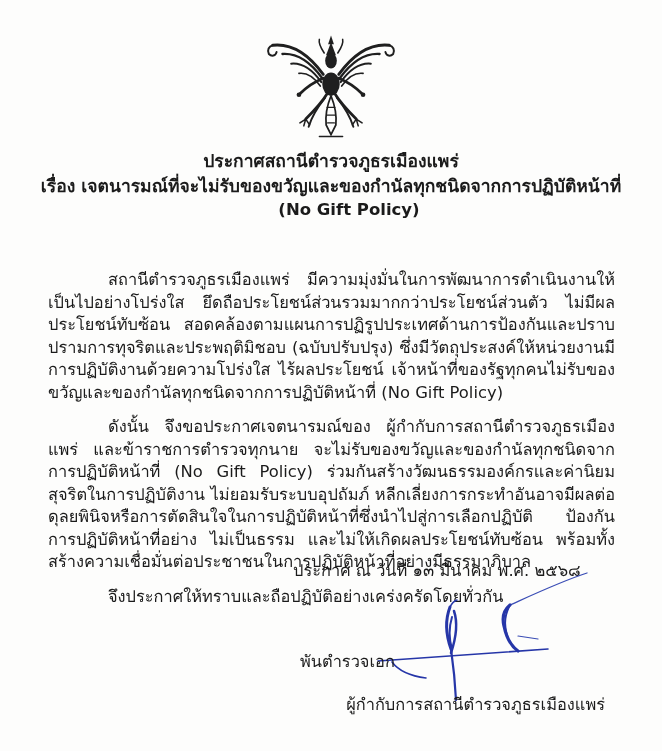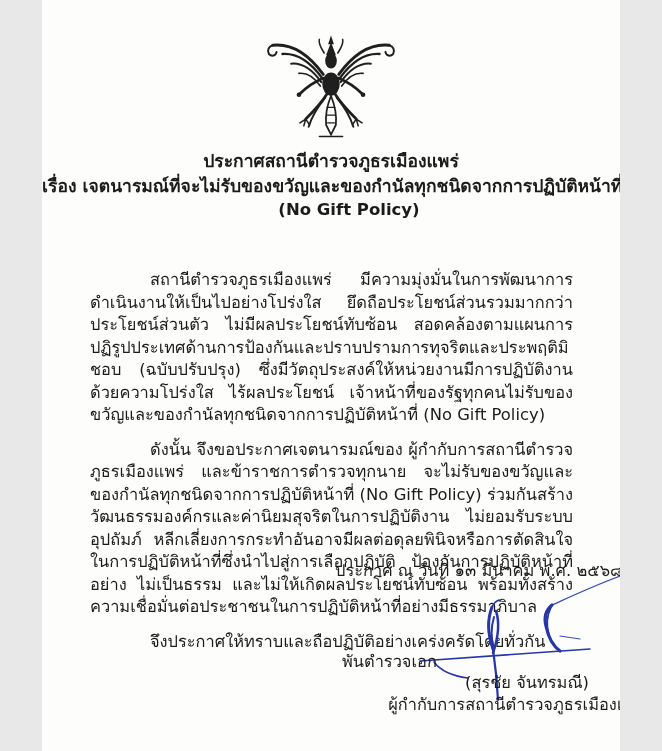--- a/index.html
+++ b/index.html
@@ -1,18 +1,18 @@
 <!DOCTYPE html>
 <html lang="th"><head>
 <meta charset="utf-8">
 <style>
   html,body{margin:0;padding:0;background:#e8e8e8;}
   .page{
     position:relative;
-    width:578px;height:751px;
+    width:662px;height:751px;
     margin:0 auto;
     background:#fdfdfc;
     font-family:"DejaVu Sans","Liberation Sans",sans-serif;
     color:#1b1b1b;
     overflow:hidden;
   }
   
   .emblem{
     position:absolute;top:33px;left:50%;
     transform:translateX(-50%);
@@ -142,16 +142,15 @@
     <path d="M112 97 C118 105 130 111 146 113" stroke="#2636a8" stroke-width="1.6"></path>
 
     <path d="M170 42 C165 55 166 70 171 84" stroke="#2636a8" stroke-width="3"></path>
     <path d="M174 46 C178 58 176 73 171 88" stroke="#2636a8" stroke-width="2.5"></path>
     <path d="M172 52 C169 62 169 74 172 84" stroke="#2636a8" stroke-width="2"></path>
     <path d="M170 42 C172 38 174 36 177 35" stroke="#2636a8" stroke-width="1.5"></path>
     <path d="M171 84 C173 98 175 115 176 135" stroke="#2636a8" stroke-width="2.2"></path>
   </svg>
 
   <div class="rank">พันตำรวจเอก</div>
-  <div class="signer-name">(สุรชัย จันทรมณี)</div>
   <div class="signer-position">ผู้กำกับการสถานีตำรวจภูธรเมืองแพร่</div>
 
 </div>
 
 </body></html>

